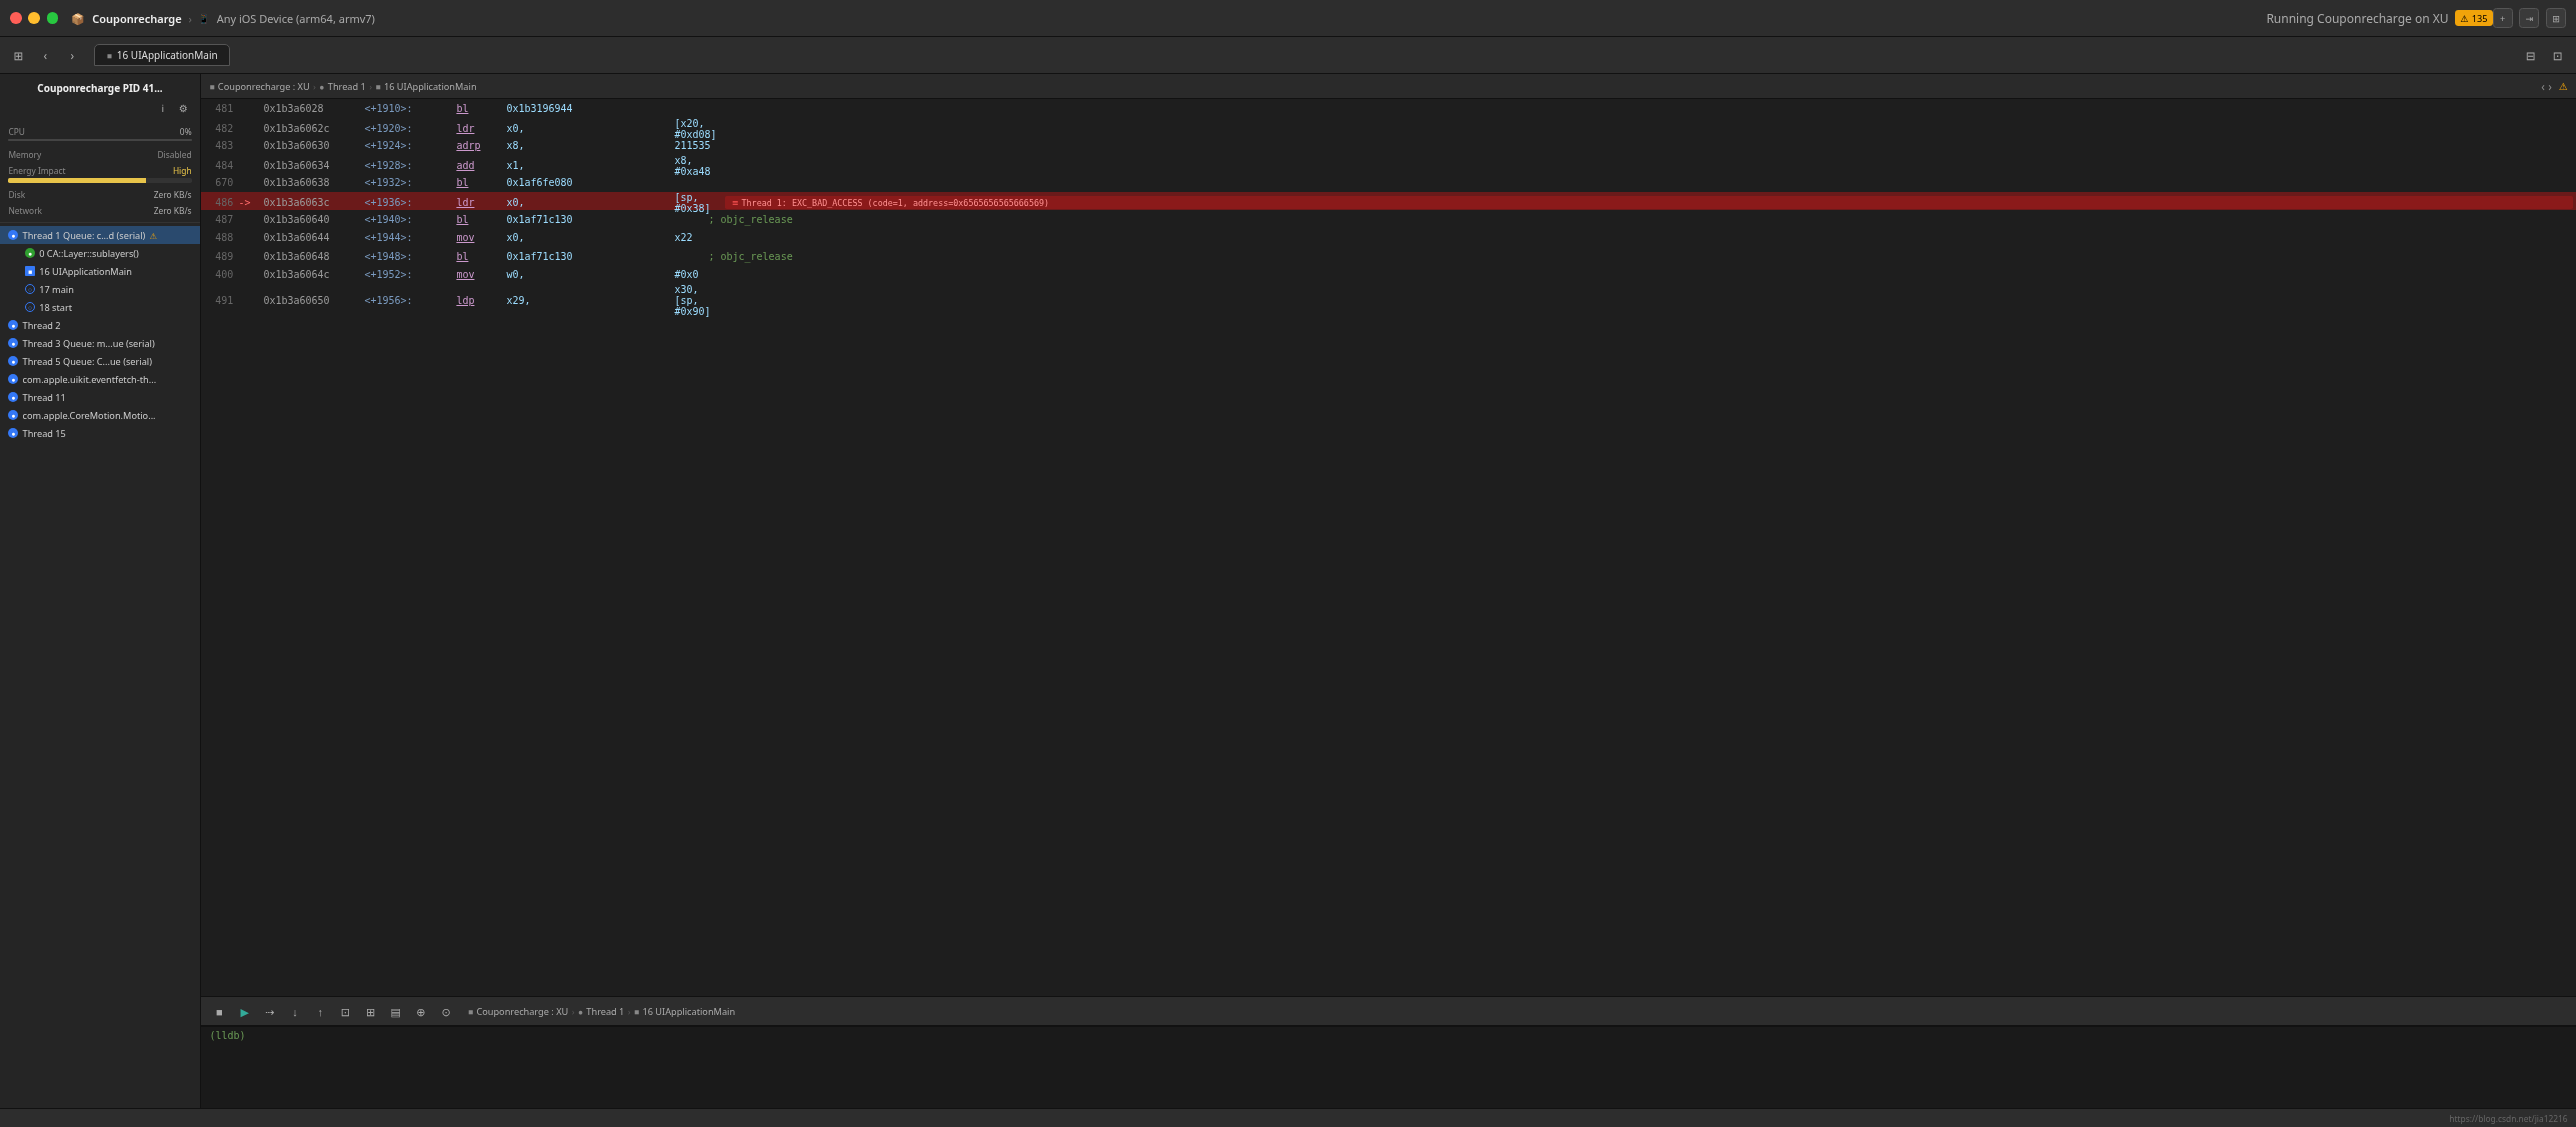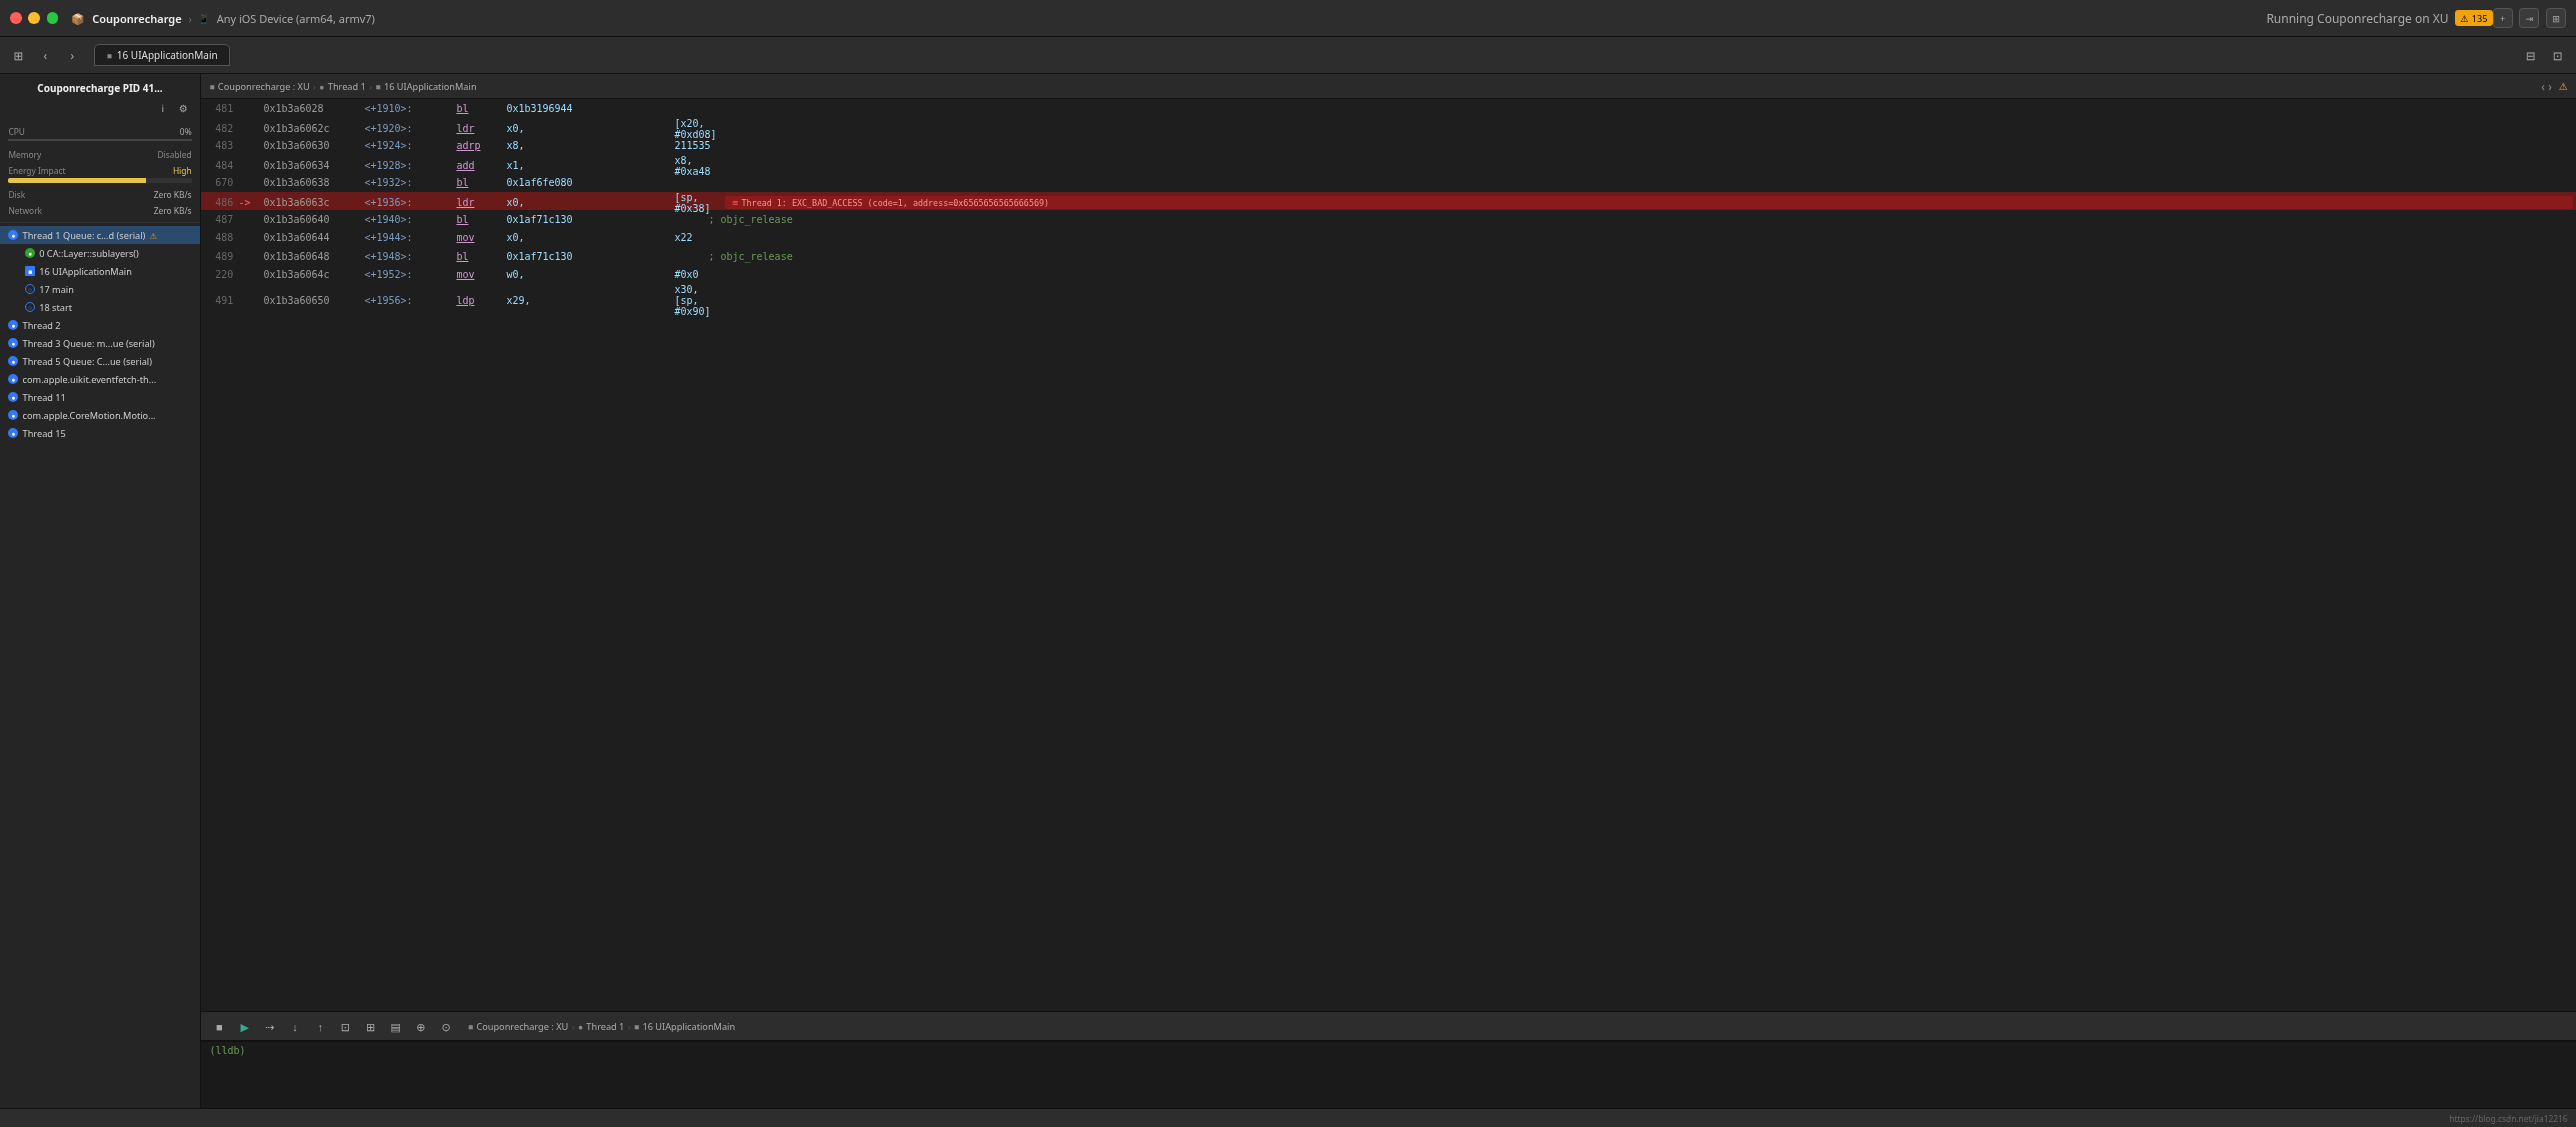--- a/index.html
+++ b/index.html
@@ -304,21 +304,21 @@
       display: flex;
       align-items: center;
       gap: 3.4px;
       font-size: 9.2px;
       color: #aaa;
       margin-left: 8.4px;
     }
 
     
     .console-area {
-      height: 67px;
+      height: 82px;
       background: #1a1a1a;
       padding: 3.4px 8.4px;
       font-family: "SF Mono", "Menlo", monospace;
       font-size: 10px;
       color: #ccc;
       border-top: 0.8px solid #111;
       flex-shrink: 0;
     }
     .console-prompt {
       color: #6a9955;
@@ -619,21 +619,21 @@
     <span class="line-num">489</span>
     <span class="arrow"></span>
     <span class="addr">0x1b3a60648</span>
     <span class="offset">&lt;+1948&gt;:</span>
     <span class="instr">bl</span>
     <span class="op1">0x1af71c130</span>
     <span class="op2"></span>
     <span class="comment">; objc_release</span>
   </div>
         <div class="code-row">
-    <span class="line-num">220</span>
+    <span class="line-num">400</span>
     <span class="arrow"></span>
     <span class="addr">0x1b3a6064c</span>
     <span class="offset">&lt;+1952&gt;:</span>
     <span class="instr">mov</span>
     <span class="op1">w0,</span>
     <span class="op2">#0x0</span>
 
   </div>
         <div class="code-row">
     <span class="line-num">491</span>

